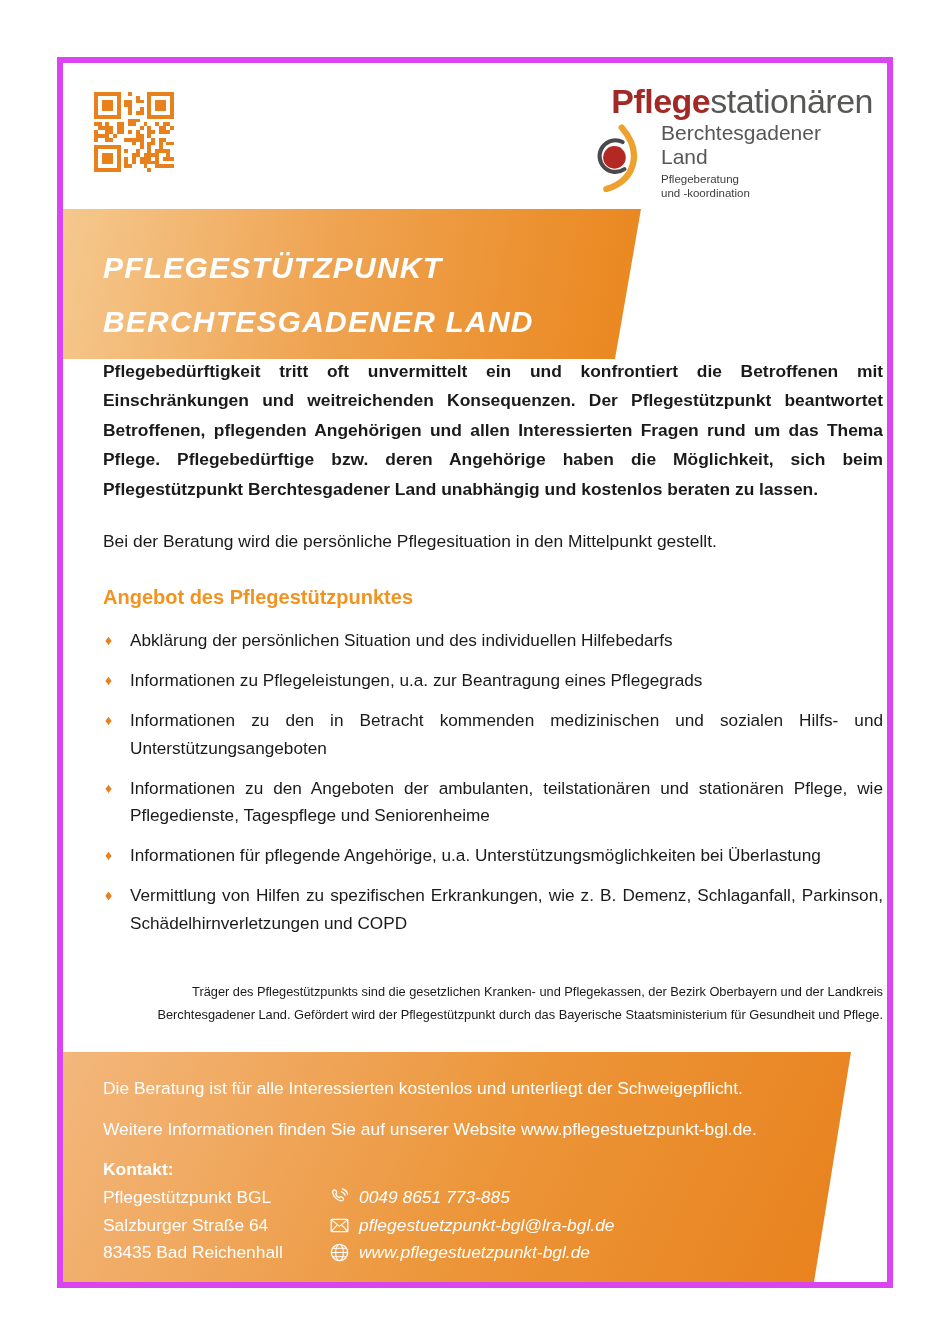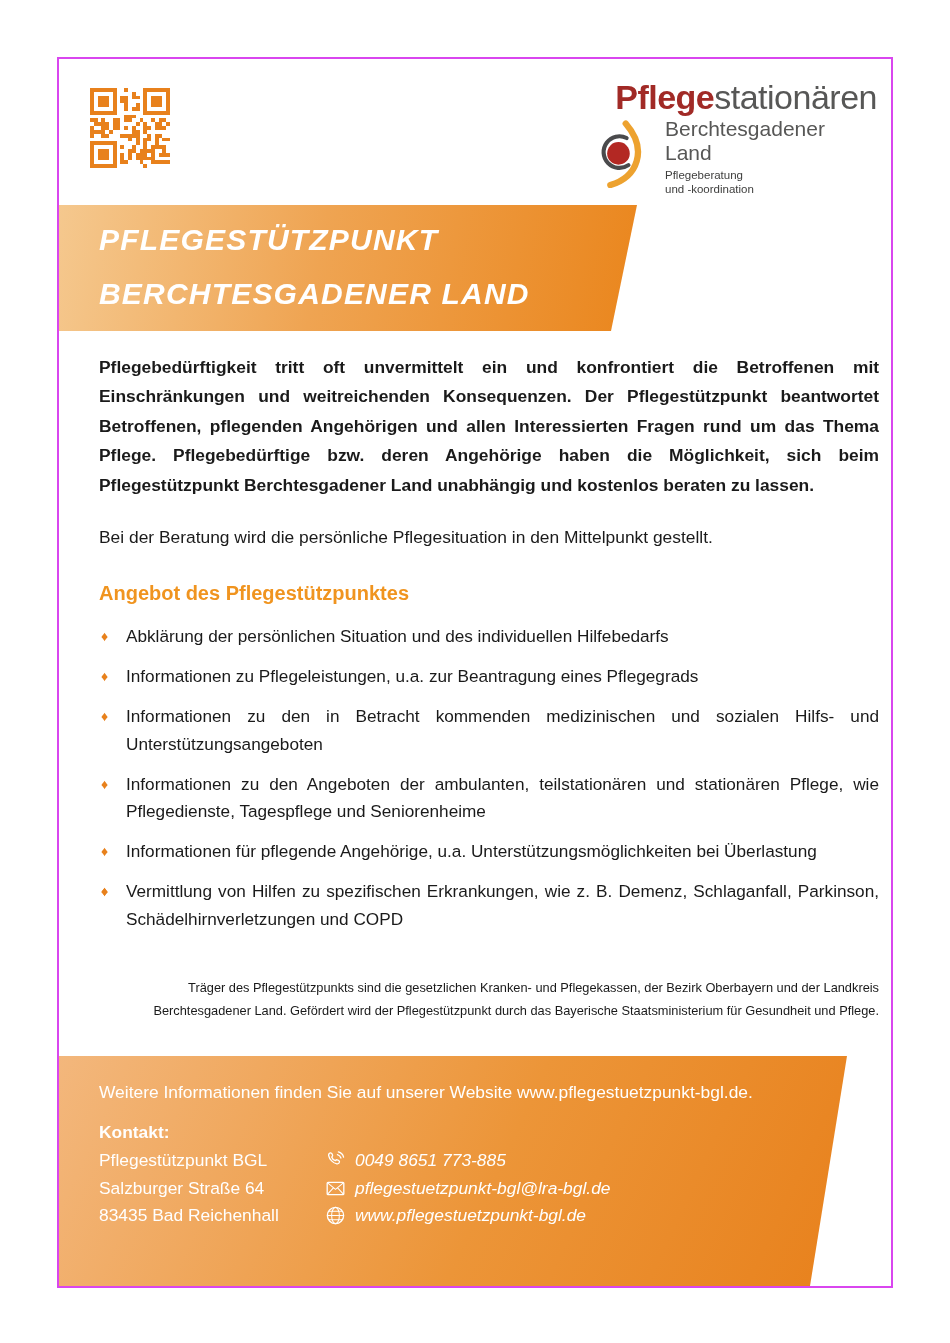--- a/index.html
+++ b/index.html
@@ -1,41 +1,41 @@
 <!DOCTYPE html>
 <html lang="de"><head>
 <meta charset="utf-8">
 <style>
   html,body{margin:0;padding:0;background:#ffffff;}
   .canvas{position:relative;width:950px;height:1343px;background:#ffffff;overflow:hidden;
           font-family:"Liberation Sans",sans-serif;color:#1a1a1a;}
   .page{position:absolute;left:57px;top:57px;width:836px;height:1231px;
-        border:2px solid #d946ef;box-sizing:border-box;background:#ffffff;overflow:hidden;}
+        border:6px solid #d946ef;box-sizing:border-box;background:#ffffff;overflow:hidden;}
 
   
   .qr{position:absolute;left:31px;top:29px;width:80px;height:80px;}
   .qr svg{width:100%;height:100%;shape-rendering:crispEdges;}
 
   
   .logo{position:absolute;top:20px;right:14px;width:300px;}
   .logo-title{display:flex;justify-content:flex-end;font-size:34px;letter-spacing:-0.5px;line-height:36px;}
   .logo-title .red{color:#a12a26;font-weight:700;}
   .logo-title .gray{color:#575756;font-weight:400;}
   .logo-row{display:flex;align-items:flex-start;justify-content:flex-end;margin-top:2px;}
   .logo-mark{width:76px;height:70px;flex:0 0 auto;margin:2px 4px 0 0;}
   .logo-text{width:212px;}
   .logo-region{font-size:21px;color:#575756;line-height:24px;}
   .logo-sub{font-size:11.5px;color:#3e3e3d;line-height:14px;margin-top:3px;}
 
   
-  .banner{position:absolute;left:0;top:146px;width:578px;height:126px;
+  .banner{position:absolute;left:0;top:146px;width:578px;height:150px;
           background:linear-gradient(100deg,#f5c88e 0%,#efa452 45%,#ea861d 100%);
           clip-path:polygon(0 0,100% 0,calc(100% - 26px) 100%,0 100%);
           color:#ffffff;font-style:italic;font-weight:800;font-size:30px;letter-spacing:1.2px;
-          padding:8px 0 0 40px;box-sizing:border-box;line-height:54px;}
+          padding:32px 0 0 40px;box-sizing:border-box;line-height:54px;}
 
   
   .content{position:absolute;left:40px;top:294px;width:780px;}
   .intro-bold{font-weight:700;font-size:17.4px;line-height:29.4px;text-align:justify;margin:0;}
   .intro-regular{font-size:17.4px;line-height:24px;margin:25px 0 0 0;}
   .offer-heading{color:#f0941f;font-weight:700;font-size:20px;margin:33px 0 0 0;}
   .offer-list{list-style:none;margin:18px 0 0 0;padding:0;}
   .offer-list li{position:relative;padding-left:27px;margin-bottom:12.5px;
                  font-size:17.2px;line-height:27.5px;text-align:justify;}
   .diamond{position:absolute;left:2px;top:0;color:#e8811c;font-size:14px;}
@@ -233,20 +233,21 @@
         <li><span class="diamond">♦</span><span>Informationen zu den Angeboten der ambulanten, teilstationären und stationären Pflege, wie Pflegedienste, Tagespflege und Seniorenheime</span></li>
         <li><span class="diamond">♦</span><span>Informationen für pflegende Angehörige, u.a. Unterstützungsmöglichkeiten bei Überlastung</span></li>
         <li><span class="diamond">♦</span></li>
         <li><span class="diamond">♦</span><span>Vermittlung von Hilfen zu spezifischen Erkrankungen, wie z. B. Demenz, Schlaganfall, Parkinson, Schädelhirnverletzungen und COPD</span></li>
       </ul>
 
       <p class="disclaimer">Träger des Pflegestützpunkts sind die gesetzlichen Kranken- und Pflegekassen, der Bezirk Oberbayern und der Landkreis Berchtesgadener Land. Gefördert wird der Pflegestützpunkt durch das Bayerische Staatsministerium für Gesundheit und Pflege.</p>
     </div>
 
     <div class="footer">
+      <p>Die Beratung ist für alle Interessierten kostenlos und unterliegt der Schweigepflicht.</p>
       <p>Weitere Informationen finden Sie auf unserer Website www.pflegestuetzpunkt-bgl.de.</p>
       <div class="kontakt">Kontakt:</div>
       <div class="contact-grid">
         <div class="addr-col">
           <div>Pflegestützpunkt BGL</div>
           <div>Salzburger Straße 64</div>
           <div>83435 Bad Reichenhall</div>
         </div>
         <div class="info-col">
           <div class="info-row">

